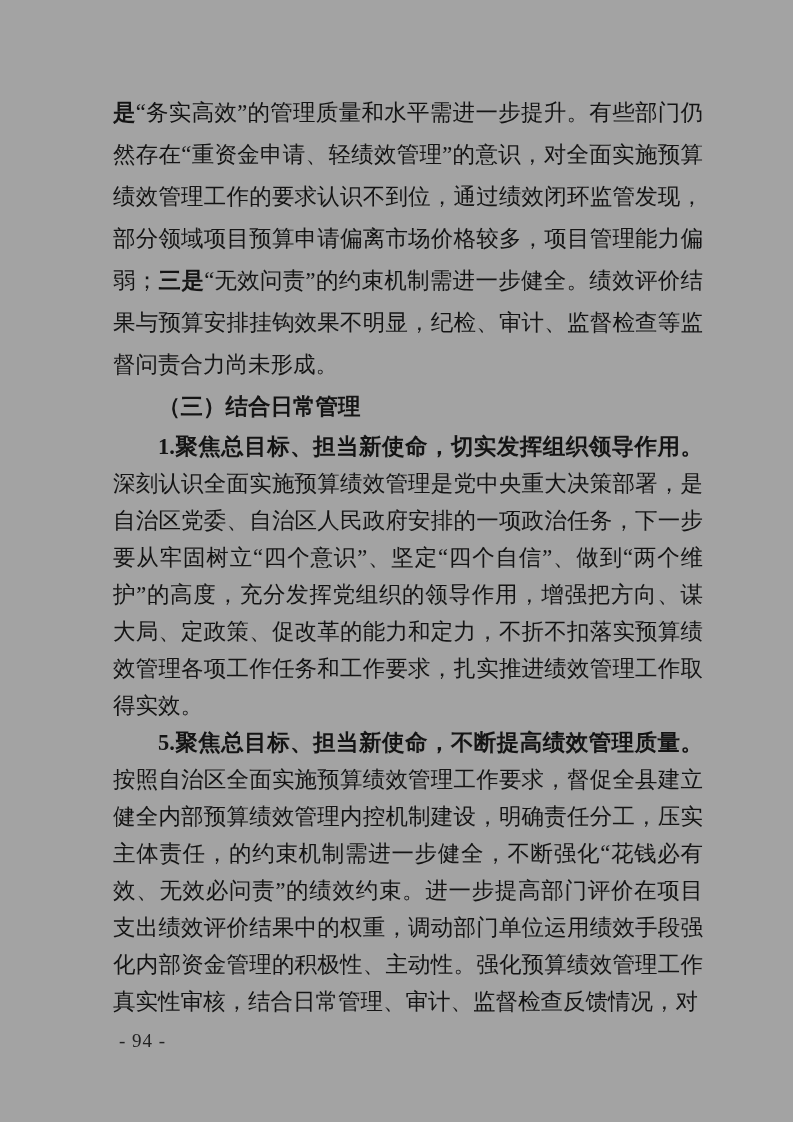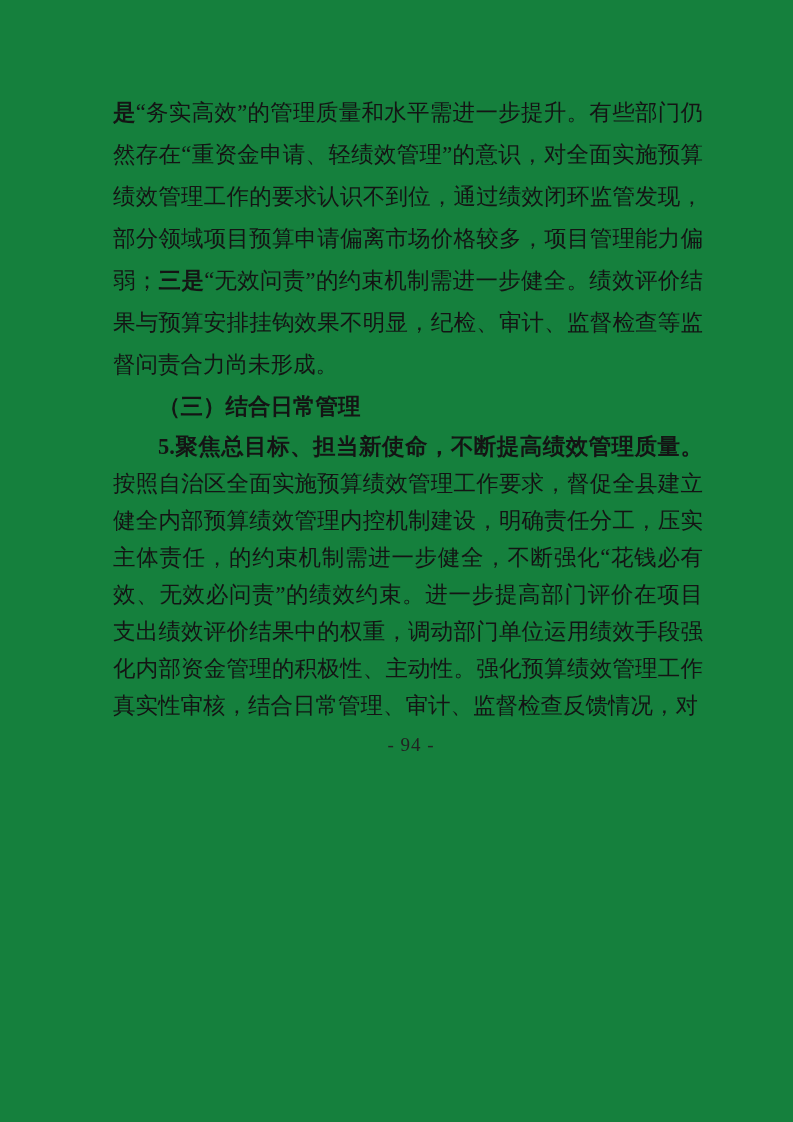--- a/index.html
+++ b/index.html
@@ -5,21 +5,21 @@
   html, body {
     margin: 0;
     padding: 0;
     background: #ffffff;
   }
   .page {
     position: relative;
     width: 793px;
     height: 1122px;
     box-sizing: border-box;
-    background: #15803d;
+    background: #a3a3a3;
     padding: 92px 90px 0 113px;
     overflow: hidden;
     font-family: "Liberation Serif", "DejaVu Serif", serif;
     color: #141414;
   }
   .body-text {
     width: 590px;
   }
   .para {
     margin: 0;
@@ -39,32 +39,33 @@
     text-indent: 2em;
     font-weight: 700;
   }
   .page-number {
     margin-top: 9px;
     margin-left: 6px;
     font-size: 19px;
     line-height: 24px;
     letter-spacing: 1px;
     color: #222222;
-    text-align: center;
+    text-align: left;
   }
 </style>
 </head>
 <body>
 
 <div class="page">
   <div class="body-text">
 
     <p class="para lh-lg"><b>是</b><span>“务实高效”的管理质量和水平需进一步提升。有些部门仍然存在“重资金申请、轻绩效管理”的意识，对全面实施预算绩效管理工作的要求认识不到位，通过绩效闭环监管发现，部分领域项目预算申请偏离市场价格较多，项目管理能力偏弱；</span><b>三是</b><span>“无效问责”的约束机制需进一步健全。绩效评价结果与预算安排挂钩效果不明显，纪检、审计、监督检查等监督问责合力尚未形成。</span></p>
 
     <h3 class="heading lh-lg">（三）结合日常管理</h3>
 
+    <p class="para lh-sm indent"><b>1.聚焦总目标、担当新使命，切实发挥组织领导作用。</b><span>深刻认识全面实施预算绩效管理是党中央重大决策部署，是自治区党委、自治区人民政府安排的一项政治任务，下一步要从牢固树立“四个意识”、坚定“四个自信”、做到“两个维护”的高度，充分发挥党组织的领导作用，增强把方向、谋大局、定政策、促改革的能力和定力，不折不扣落实预算绩效管理各项工作任务和工作要求，扎实推进绩效管理工作取得实效。</span></p>
 
     <p class="para lh-sm indent"><b>5.聚焦总目标、担当新使命，不断提高绩效管理质量。</b><span>按照自治区全面实施预算绩效管理工作要求，督促全县建立健全内部预算绩效管理内控机制建设，明确责任分工，压实主体责任，的约束机制需进一步健全，不断强化“花钱必有效、无效必问责”的绩效约束。进一步提高部门评价在项目支出绩效评价结果中的权重，调动部门单位运用绩效手段强化内部资金管理的积极性、主动性。强化预算绩效管理工作真实性审核，结合日常管理、审计、监督检查反馈情况，对</span></p>
 
   </div>
 
   <div class="page-number">- 94 -</div>
 </div>
 
 </body></html>

